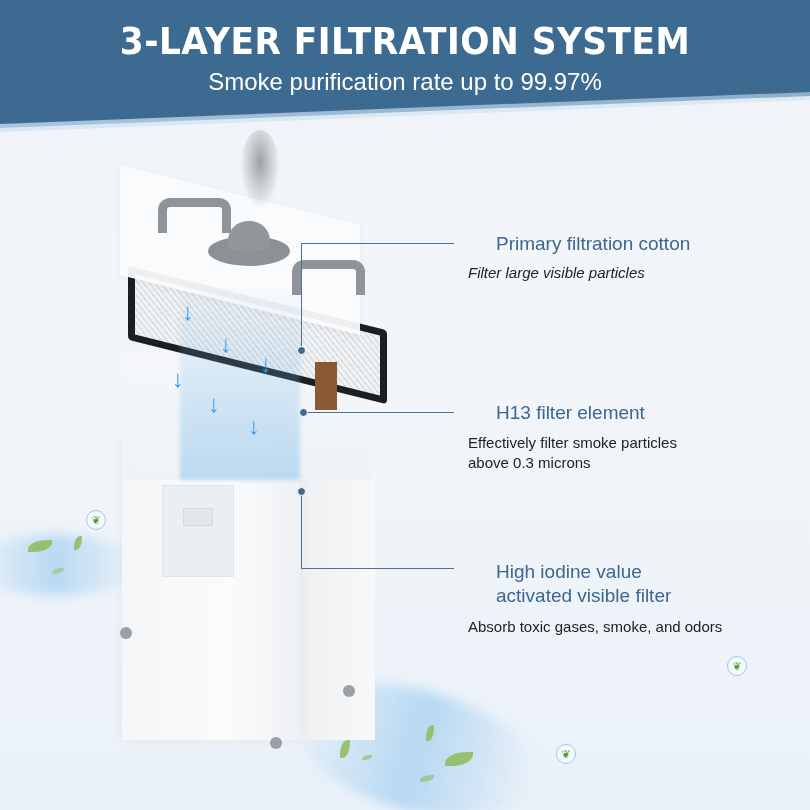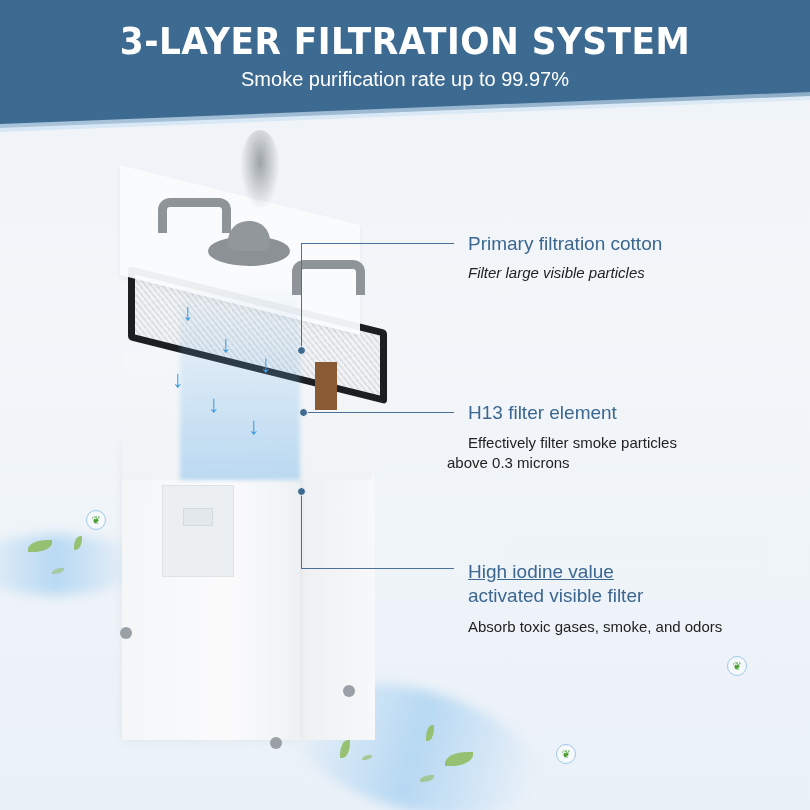--- a/index.html
+++ b/index.html
@@ -9,23 +9,23 @@
   .banner { position:absolute; left:0; top:0; width:810px; height:130px;
             background:#3d6a91;
             clip-path: polygon(0 0, 810px 0, 810px 96px, 0 128px); }
   .banner-glow { position:absolute; left:0; top:0; width:810px; height:135px;
             background: linear-gradient(180deg, rgba(255,255,255,0) 0%, #cfe3f4 100%);
             clip-path: polygon(0 124px, 810px 92px, 810px 100px, 0 132px); opacity:.8; }
   .title { position:absolute; top:20px; left:0; width:810px; text-align:center;
            color:#ffffff; font-family:"DejaVu Sans", sans-serif; font-weight:bold;
            font-size:37px; letter-spacing:0.5px; transform:scaleX(0.93); }
   .subtitle { position:absolute; top:68px; left:0; width:810px; text-align:center;
-           color:#ffffff; font-size:20px; }
+           color:#ffffff; font-size:24px; }
 
-  .callout-title { position:absolute; color:#3b6790; font-size:19px; line-height:24px; font-weight:normal; }
+  .callout-title { position:absolute; color:#3b6790; font-size:19px; line-height:24px; font-weight:normal;margin-left:28px; }
   .callout-desc { position:absolute; color:#222; font-size:15px; line-height:20px; }
 
   .line { position:absolute; background:#4b7196; }
   .dot { position:absolute; width:7px; height:7px; border-radius:50%; background:#3f6a92; border:1px solid #fff; }
 
   
   .machine { position:absolute; left:110px; top:140px; width:280px; height:620px; }
   .body-lower { position:absolute; left:12px; top:300px; width:178px; height:300px;
                 background:linear-gradient(90deg,#f4f6f8,#fbfbfc 60%,#eef1f4);
                 box-shadow: 0 0 10px rgba(0,0,0,.05); }
@@ -116,20 +116,20 @@
 <div class="line" style="left:301px;top:243px;width:1px;height:108px;"></div>
 <div class="line" style="left:301px;top:243px;width:153px;height:1px;"></div>
 <div class="dot" style="left:297px;top:346px;"></div>
 <div class="callout-title" style="left:468px;top:232px;">Primary filtration cotton</div>
 <div class="callout-desc" style="left:468px;top:263px;font-style:italic;">Filter large visible particles</div>
 
 <div class="line" style="left:304px;top:412px;width:150px;height:1px;"></div>
 <div class="dot" style="left:299px;top:408px;"></div>
 <div class="callout-title" style="left:468px;top:401px;">H13 filter element</div>
 <div class="callout-desc" style="left:468px;top:433px;">Effectively filter smoke particles</div>
-<div class="callout-desc" style="left:447px;top:453px;">above 0.3 microns</div>
+<div class="callout-desc" style="left:468px;top:453px;">above 0.3 microns</div>
 
 <div class="line" style="left:301px;top:492px;width:1px;height:77px;"></div>
 <div class="line" style="left:301px;top:568px;width:153px;height:1px;"></div>
 <div class="dot" style="left:297px;top:487px;"></div>
-<div class="callout-title" style="left:468px;top:560px;text-decoration:underline;">High iodine value</div>
+<div class="callout-title" style="left:468px;top:560px;">High iodine value</div>
 <div class="callout-title" style="left:468px;top:584px;">activated visible filter</div>
 <div class="callout-desc" style="left:468px;top:617px;text-align:right;">Absorb toxic gases, smoke, and odors</div>
 
 </body></html>

